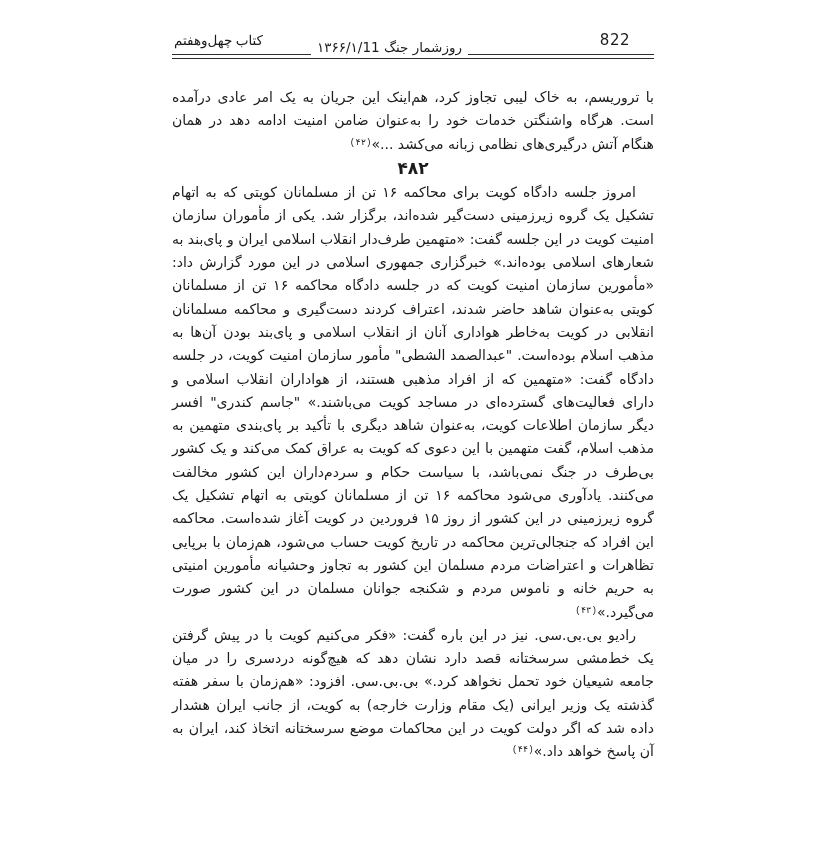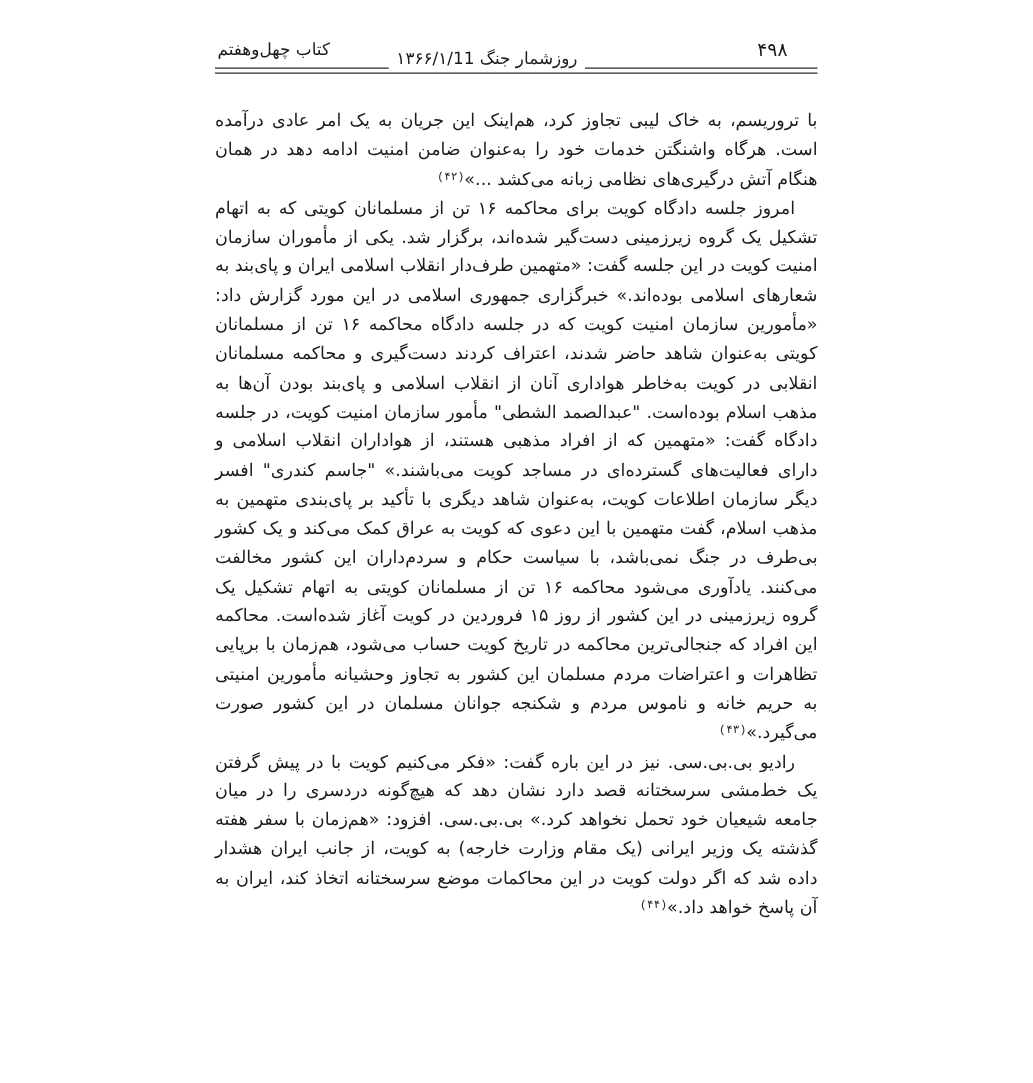--- a/index.html
+++ b/index.html
@@ -47,20 +47,21 @@
     font-size: 15px;
     line-height: 20px;
     letter-spacing: 0.5px;
   }
   .book-title {
     position: absolute;
     left: 2px;
     top: 1px;
     font-size: 13.5px;
     line-height: 19px;
+    font-family: Liberation Serif, serif;
   }
   .running-title {
     position: absolute;
     right: 186px;
     top: 8px;
     background: #ffffff;
     padding: 0 6px;
     font-size: 13.5px;
     line-height: 19px;
     white-space: nowrap;
@@ -93,29 +94,30 @@
   }
 </style>
 </head>
 <body>
 
 <div class="page">
   <div class="content">
 
     <header class="page-header">
       <div class="header-rule"></div>
-      <span class="page-number">۴۹۸</span>
+      <span class="page-number">822</span>
       <span class="running-title">روزشمار جنگ ۱۳۶۶/۱/11</span>
       <span class="book-title">کتاب چهل‌وهفتم</span>
     </header>
 
     <div class="body-text">
 
       <p class="para"><span>با تروریسم، به خاک لیبی تجاوز کرد، هم‌اینک این جریان به یک امر عادی درآمده است. هرگاه واشنگتن خدمات خود را به‌عنوان ضامن امنیت ادامه دهد در همان هنگام آتش درگیری‌های نظامی زبانه می‌کشد ...»</span><sup class="fn">(۴۲)</sup></p>
 
+      <div class="section-number">۴۸۲</div>
 
       <p class="para indented"><span>امروز جلسه دادگاه کویت برای محاکمه ۱۶ تن از مسلمانان کویتی که به اتهام تشکیل یک گروه زیرزمینی دست‌گیر شده‌اند، برگزار شد. یکی از مأموران سازمان امنیت کویت در این جلسه گفت: «متهمین طرف‌دار انقلاب اسلامی ایران و پای‌بند به شعارهای اسلامی بوده‌اند.» خبرگزاری جمهوری اسلامی در این مورد گزارش داد: «مأمورین سازمان امنیت کویت که در جلسه دادگاه محاکمه ۱۶ تن از مسلمانان کویتی به‌عنوان شاهد حاضر شدند، اعتراف کردند دست‌گیری و محاکمه مسلمانان انقلابی در کویت به‌خاطر هواداری آنان از انقلاب اسلامی و پای‌بند بودن آن‌ها به مذهب اسلام بوده‌است. "عبدالصمد الشطی" مأمور سازمان امنیت کویت، در جلسه دادگاه گفت: «متهمین که از افراد مذهبی هستند، از هواداران انقلاب اسلامی و دارای فعالیت‌های گسترده‌ای در مساجد کویت می‌باشند.» "جاسم کندری" افسر دیگر سازمان اطلاعات کویت، به‌عنوان شاهد دیگری با تأکید بر پای‌بندی متهمین به مذهب اسلام، گفت متهمین با این دعوی که کویت به عراق کمک می‌کند و یک کشور بی‌طرف در جنگ نمی‌باشد، با سیاست حکام و سردم‌داران این کشور مخالفت می‌کنند. یادآوری می‌شود محاکمه ۱۶ تن از مسلمانان کویتی به اتهام تشکیل یک گروه زیرزمینی در این کشور از روز ۱۵ فروردین در کویت آغاز شده‌است. محاکمه این افراد که جنجالی‌ترین محاکمه در تاریخ کویت حساب می‌شود، هم‌زمان با برپایی تظاهرات و اعتراضات مردم مسلمان این کشور به تجاوز وحشیانه مأمورین امنیتی به حریم خانه و ناموس مردم و شکنجه جوانان مسلمان در این کشور صورت می‌گیرد.»</span><sup class="fn">(۴۳)</sup></p>
 
       <p class="para indented"><span>رادیو بی.بی.سی. نیز در این باره گفت: «فکر می‌کنیم کویت با در پیش گرفتن یک خط‌مشی سرسختانه قصد دارد نشان دهد که هیچ‌گونه دردسری را در میان جامعه شیعیان خود تحمل نخواهد کرد.» بی.بی.سی. افزود: «هم‌زمان با سفر هفته گذشته یک وزیر ایرانی (یک مقام وزارت خارجه) به کویت، از جانب ایران هشدار داده شد که اگر دولت کویت در این محاکمات موضع سرسختانه اتخاذ کند، ایران به آن پاسخ خواهد داد.»</span><sup class="fn">(۴۴)</sup></p>
 
     </div>
   </div>
 </div>
 
 </body></html>

